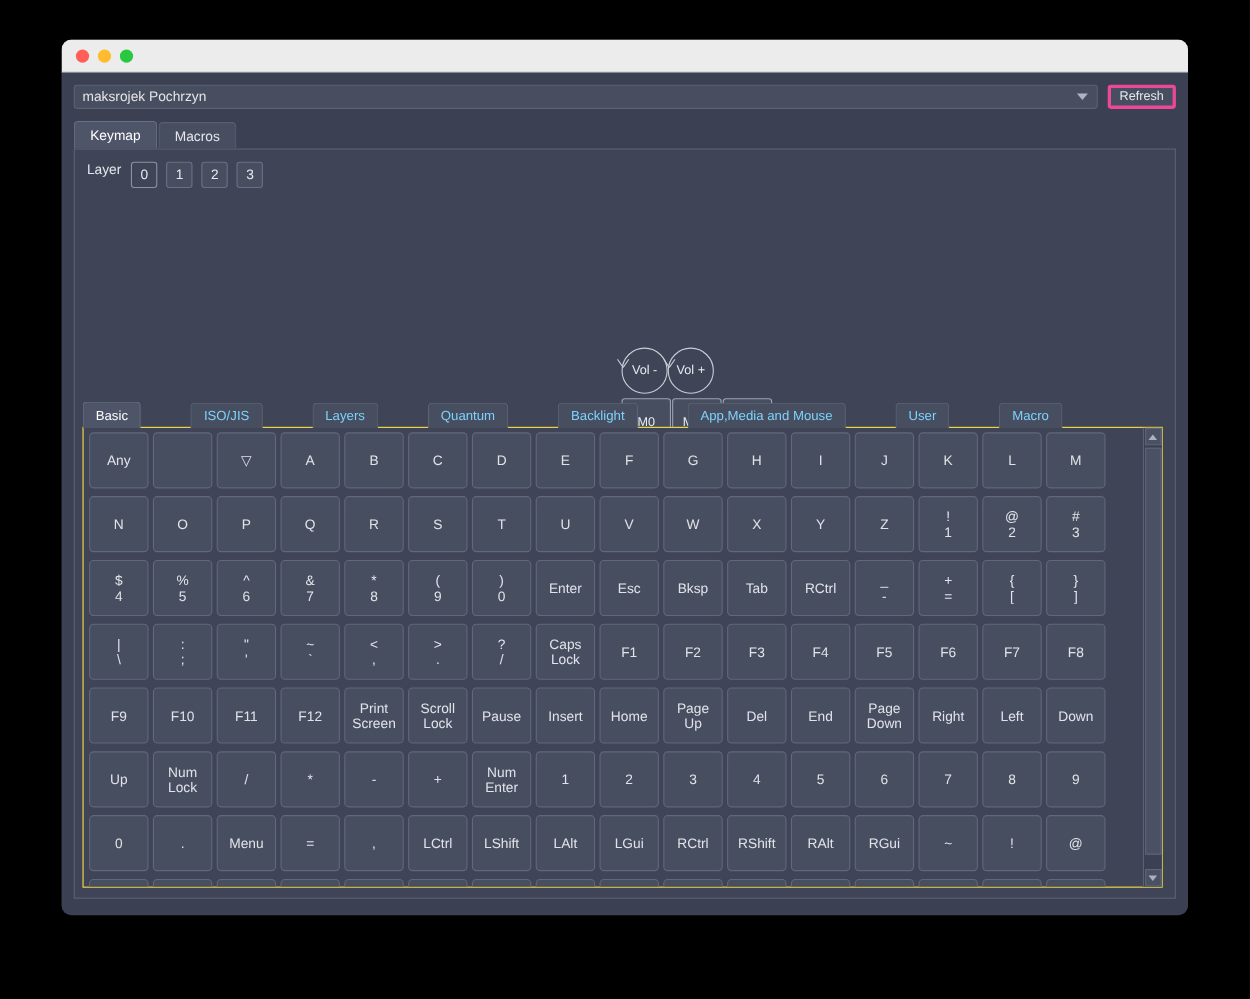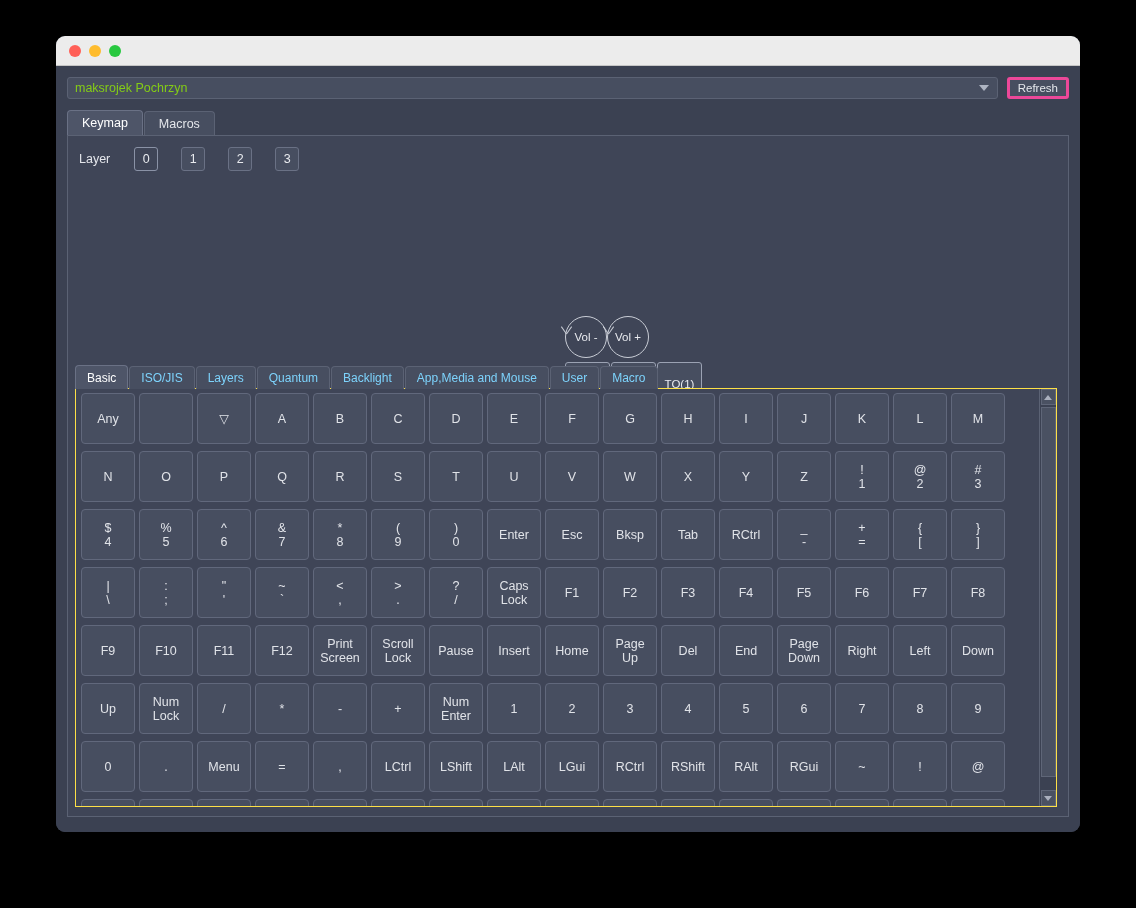--- a/index.html
+++ b/index.html
@@ -63,21 +63,21 @@
   .combobox {
     flex: 1;
     height: 22px;
     background: #474e60;
     border: 1px solid #5b6274;
     border-radius: 3px;
     display: flex;
     align-items: center;
     padding: 0 7px;
     box-sizing: border-box;
-    color: #84cc16;
+    color: #e5e5e5;
     font-size: 12.5px;
     position: relative;
   }
   .combobox .caret {
     position: absolute;
     right: 8px; top: 50%;
     transform: translateY(-50%);
     width: 0; height: 0;
     border-left: 5px solid transparent;
     border-right: 5px solid transparent;
@@ -137,23 +137,22 @@
     background: #3f4557;
     border: 1px solid #5b6274;
     height: 682px;
     box-sizing: border-box;
     position: relative;
   }
 
   
   .layerrow {
     display: flex;
-    align-items: center;
+    align-items: flex-start;
     padding: 11px 0 0 11px;
-    gap: 15px;
   }
   .layer-label {
     font-size: 12.5px;
     color: #e4e6eb;
     margin-right: 9px;
   }
   .layer-btn {
     width: 24px; height: 24px;
     background: #474e60;
     border: 1px solid #6a7185;
@@ -238,20 +237,21 @@
     cursor: pointer;
   }
 
   
   .kctabs {
     position: absolute;
     left: 7px; top: 229px;
     display: flex;
     align-items: flex-end;
     z-index: 2;
+    gap: 44px;
   }
   .kctab {
     height: 23px;
     padding: 0 11px;
     font-size: 12px;
     color: #7dd3fc;
     background: #474e60;
     border: 1px solid #5b6274;
     border-bottom: none;
     border-radius: 4px 4px 0 0;

